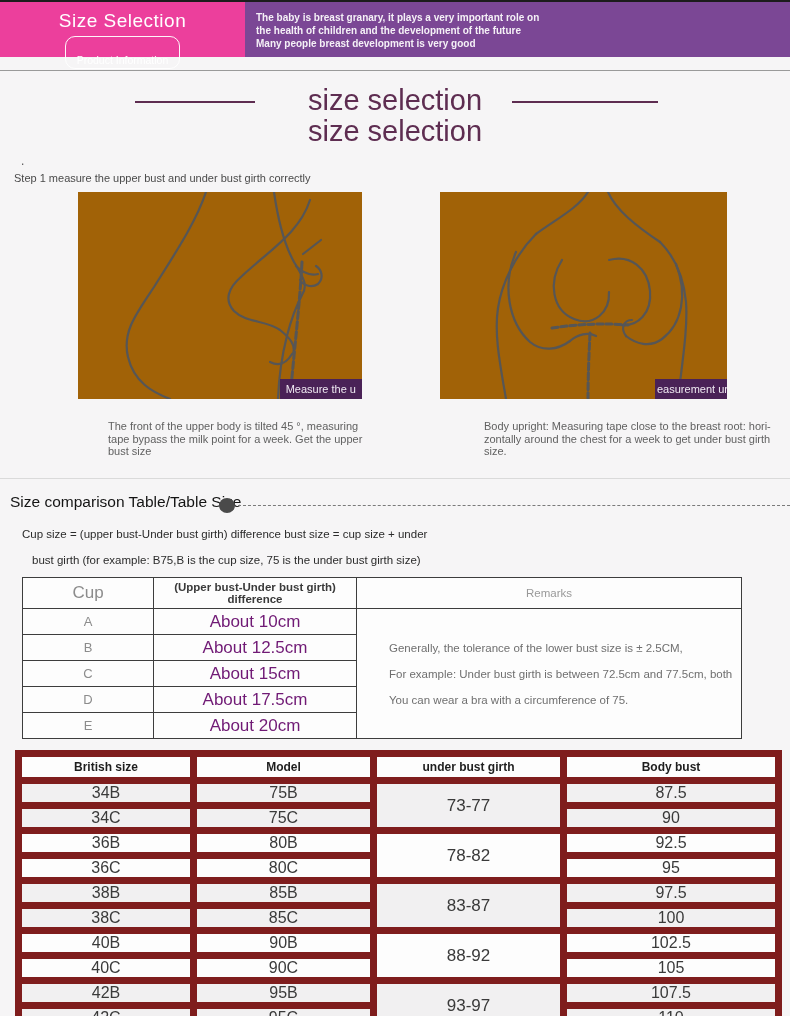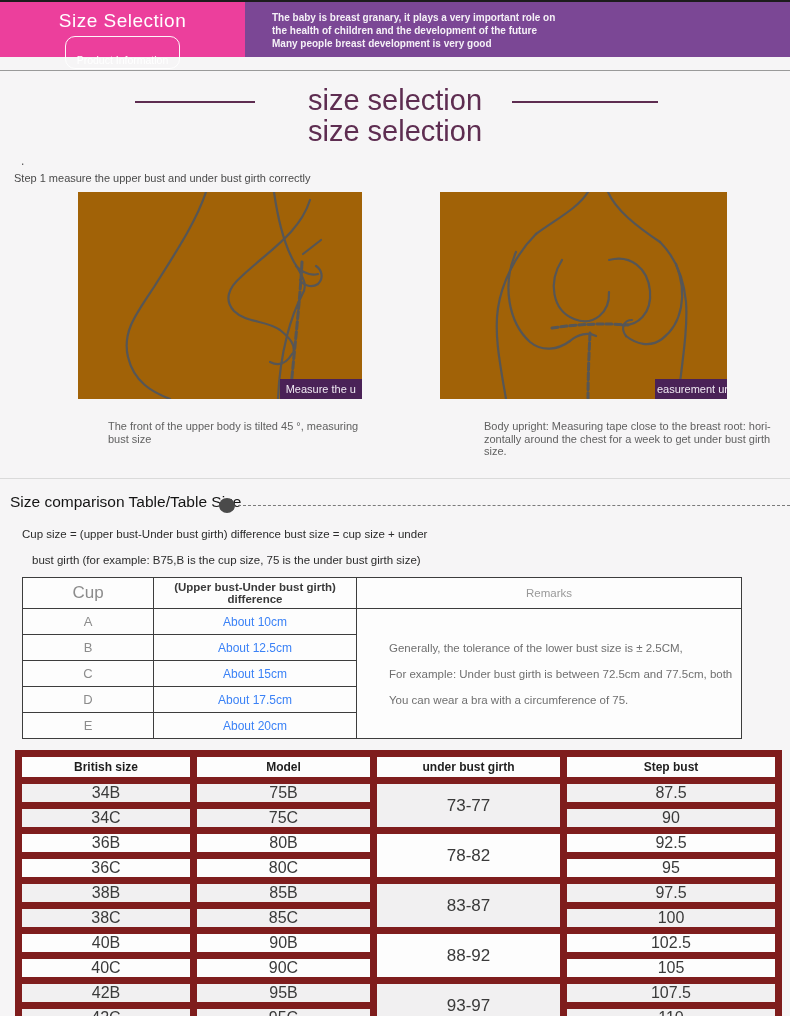--- a/index.html
+++ b/index.html
@@ -8,21 +8,21 @@
   .page { position:relative; width:790px; height:1016px; margin:0 auto; background:#f6f5f6; overflow:hidden; }
 
   
   .top-rule { position:absolute; top:0; left:0; width:100%; height:2px; background:#1c1c1c; }
 
   
   .header { position:absolute; top:2px; left:0; width:100%; height:55px; }
   .header-pink { position:absolute; left:0; top:0; width:245px; height:55px; background:#ec3f9c; text-align:center; }
   .header-title { margin-top:8px; color:#ffffff; font-size:19px; letter-spacing:.5px; font-weight:400; }
   .header-pill { display:inline-block; margin-top:4px; padding:17px 11px 2px; border:1px solid rgba(255,255,255,.95); border-radius:10px; color:#fff; font-size:10.5px; cursor:pointer; }
-  .header-purple { position:absolute; left:245px; top:0; right:0; height:55px; background:#7b4795; padding:9px 0 0 27px; }
+  .header-purple { position:absolute; left:245px; top:0; right:0; height:55px; background:#7b4795; padding:9px 0 0 11px; }
   .header-purple div { color:rgba(255,255,255,.92); font-size:10px; line-height:13px; font-weight:700; }
 
   .under-header-rule { position:absolute; top:70px; left:0; width:100%; height:1px; background:#9a9a9a; }
 
   
   .title-block { position:absolute; top:85px; left:0; width:100%; text-align:center; color:#5e2d51; font-size:29px; line-height:31px; }
   .title-line { position:absolute; top:101px; height:2px; background:#5e2d51; }
   .title-line.left { left:135px; width:120px; }
   .title-line.right { left:512px; width:146px; }
 
@@ -56,21 +56,21 @@
   .cup-table th, .cup-table td { border:1px solid #3d3d3d; text-align:center; vertical-align:middle; }
   .cup-table .col-cup { width:131px; }
   .cup-table .col-diff { width:203px; }
   .cup-table .col-remarks { width:385px; }
   .cup-table thead th { height:31px; }
   .cup-table tbody td { height:26px; }
   .th-cup { font-size:17px; font-weight:400; color:#8c8c8c; }
   .th-diff { font-size:11.5px; font-weight:600; color:#3a3a3a; }
   .th-remarks { font-size:11.5px; font-weight:400; color:#999; }
   .td-letter { font-size:13px; color:#8c8c8c; }
-  .td-about { font-size:12px; color:#3b82f6; }
+  .td-about { font-size:17px; color:#701a75; }
   .td-remarks { text-align:left !important; padding-left:32px;margin-left:16px; }
   .td-remarks p { font-size:11.5px; color:#6f6f6f; }
   .td-remarks p + p { margin-top:14px; }
 
   
   .size-table { position:absolute; top:750px; left:15px; width:760px; }
   .size-table th, .size-table td { border:7px solid #7f1d1d; text-align:center; vertical-align:middle; background:#fdfdfd; }
   .size-table .col-brit { width:175px; }
   .size-table .col-model { width:180px; }
   .size-table .col-girth { width:190px;margin-top:15px; }
@@ -138,20 +138,21 @@
       <path d="M112,136 C138,132 166,131 188,133" stroke-dasharray="6 3" stroke-width="3"></path>
       <path d="M150,141 C149,162 148,184 148,207" stroke-dasharray="7 3" stroke-width="3"></path>
       <path d="M130,149 C138,142 148,140 156,144"></path>
       <path d="M186,144 C180,136 184,128 192,128"></path>
     </svg>
     <div class="figure-label">easurement und</div>
   </div>
 
   <div class="caption left">
     <div>The front of the upper body is tilted 45 °, measuring</div>
+    <div>tape bypass the milk point for a week. Get the upper</div>
     <div>bust size</div>
   </div>
 
   <div class="caption right">
     <div>Body upright: Measuring tape close to the breast root: hori-</div>
     <div>zontally around the chest for a week to get under bust girth</div>
     <div>size.</div>
   </div>
 
   <div class="section-rule"></div>
@@ -199,21 +200,21 @@
       </tr>
     </tbody>
   </table>
 
   <table class="size-table">
     <thead>
       <tr>
         <th class="col-brit">British size</th>
         <th class="col-model">Model</th>
         <th class="col-girth">under bust girth</th>
-        <th class="col-upper">Step bust</th>
+        <th class="col-upper">Body bust</th>
       </tr>
     </thead>
     <tbody>
       <tr class="shade">
         <td>34B</td>
         <td>75B</td>
         <td class="girth" rowspan="2">73-77</td>
         <td>87.5</td>
       </tr>
       <tr class="shade">

